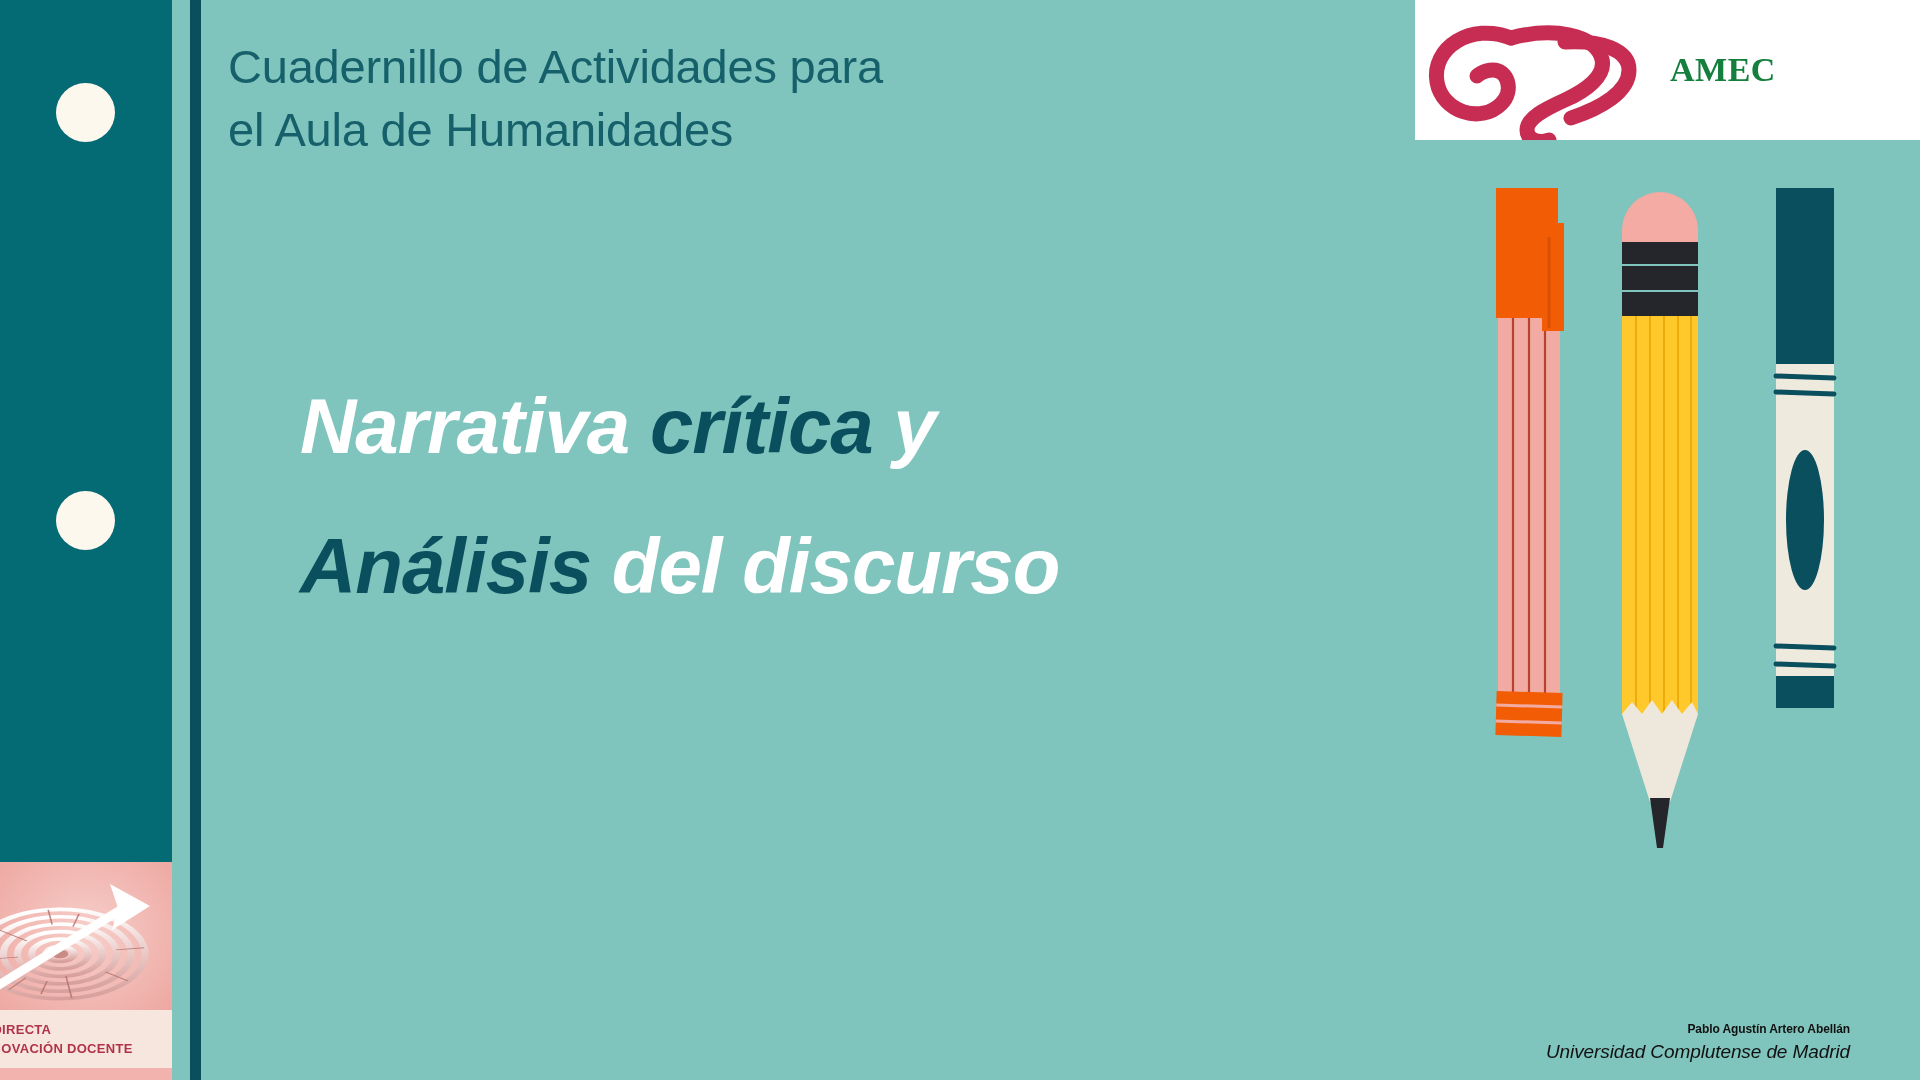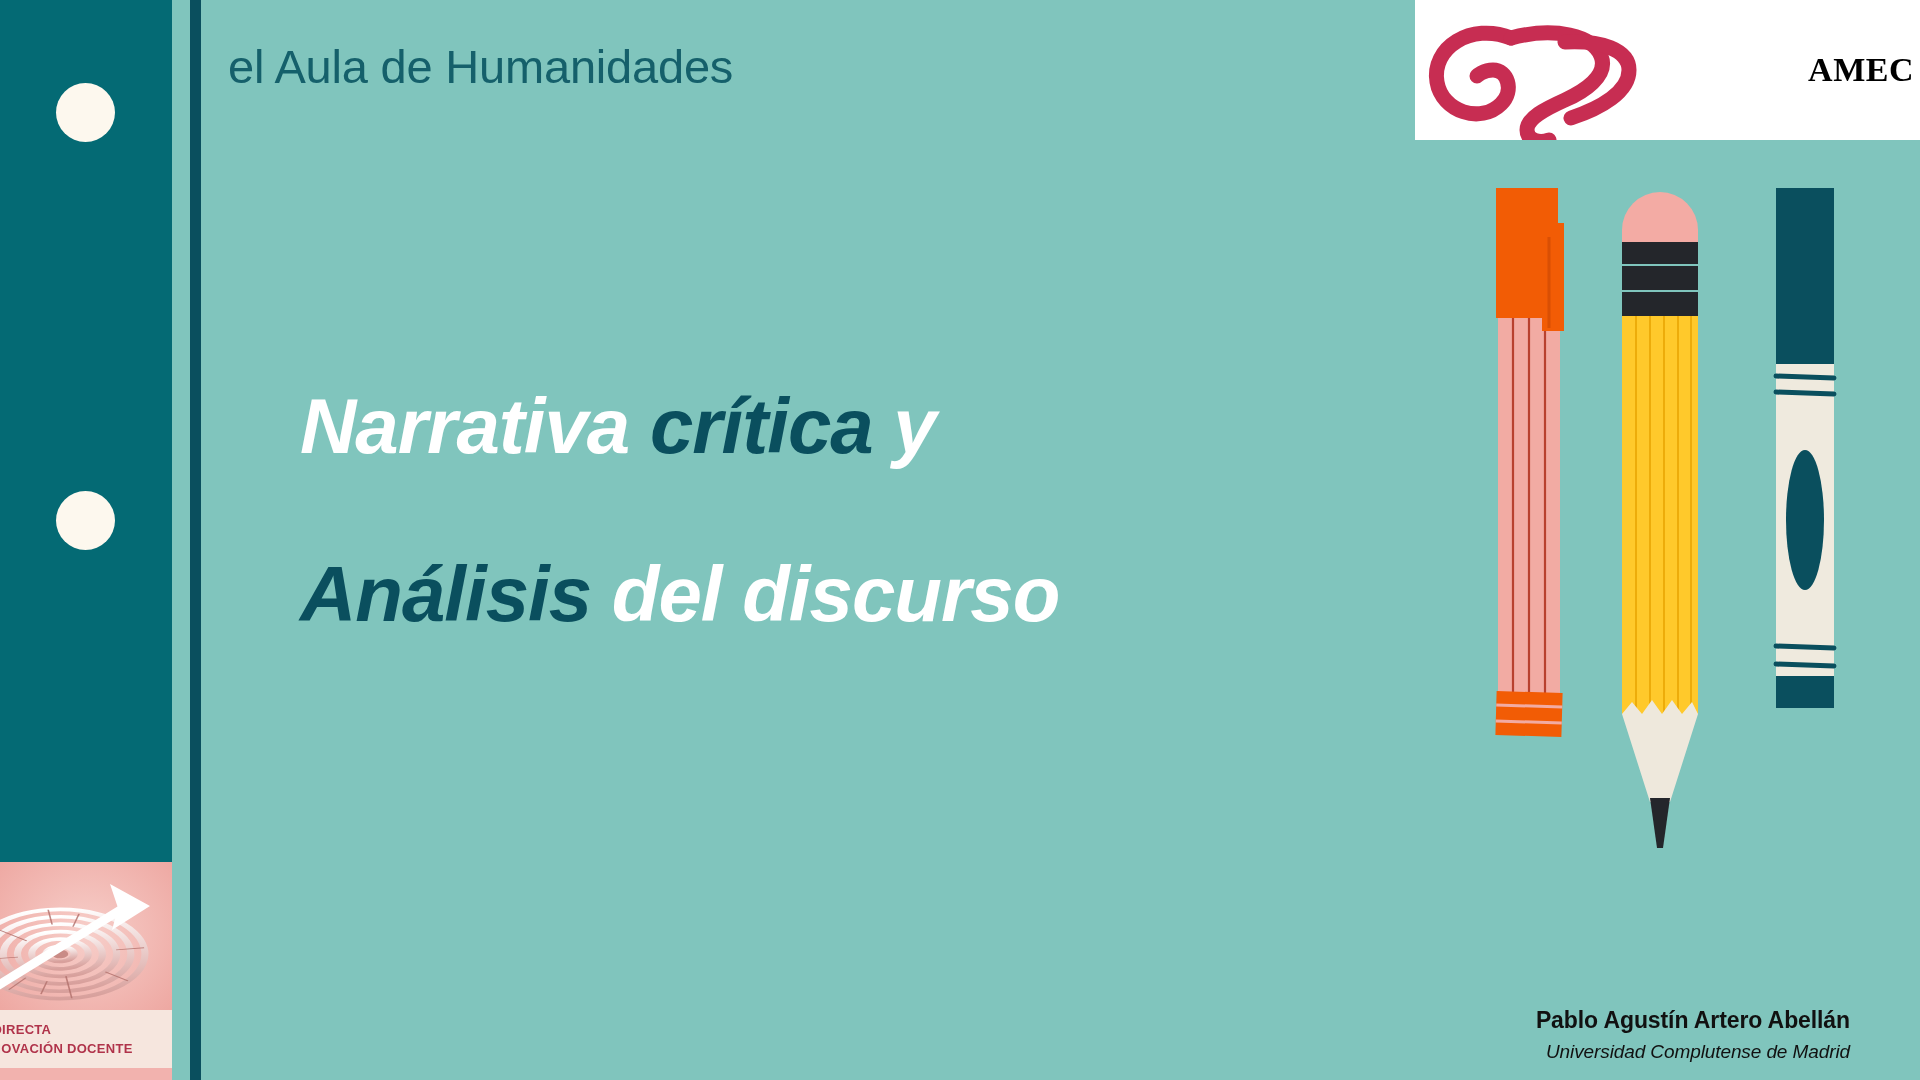--- a/index.html
+++ b/index.html
@@ -108,21 +108,21 @@
     left: 300px;
     top: 387px;
     width: 1050px;
     font-size: 78px;
     font-weight: bold;
     line-height: 1.0;
     letter-spacing: -1px;
     font-style: italic;
   }
   .main-title .line { display: block; }
-  .main-title .line.second { margin-top: 90px; }
+  .main-title .line.second { margin-top: 62px; }
   .w-white { color: #ffffff; }
   .w-teal  { color: #0a4f5e; }
 
   
   .logo-box {
     position: absolute;
     left: 1415px;
     top: 0;
     width: 505px;
     height: 140px;
@@ -130,24 +130,24 @@
     display: flex;
     align-items: center;
   }
   .logo-mark {
     width: 255px;
     height: 140px;
     flex: 0 0 auto;
   }
   .logo-text {
     flex: 1 1 auto;
-    text-align: right;
+    text-align: left;
     font-family: "Liberation Serif", serif;
     font-weight: bold;
-    color: #000000;
+    color: #15803d;
     font-size: 34px;
     line-height: 1.16;
     letter-spacing: 0.5px;
     padding-right: 6px;
   }
   .logo-text span { display: block; }
 
   
   .tools {
     position: absolute;
@@ -160,21 +160,21 @@
   
   .credit {
     position: absolute;
     right: 70px;
     bottom: 14px;
     text-align: right;
     color: #111111;
     line-height: 1.5;
   }
   .credit .name {
-    font-size: 23px;
+    font-size: 12px;
     font-weight: bold;
     letter-spacing: -0.1px;
     margin-top: 19px;
   }
   .credit .affiliation {
     font-size: 19px;
     font-style: italic;
     letter-spacing: -0.1px;
     margin-left: 23px;
   }
@@ -233,20 +233,21 @@
         </g>
       </svg>
     </div>
     <div class="badge-text-panel">
       <div class="badge-line one">TA DIRECTA</div>
       <div class="badge-line two">INNOVACIÓN DOCENTE</div>
     </div>
   </div>
 
   <div class="header-title">
+    <span class="ln">Cuadernillo de Actividades para</span>
     <span class="ln">el Aula de Humanidades</span>
   </div>
 
   <div class="main-title">
     <span class="line first"><span class="w-white">Narrativa </span><span class="w-teal">crítica</span><span class="w-white"> y</span></span>
     <span class="line second"><span class="w-teal">Análisis</span><span class="w-white"> del discurso</span></span>
   </div>
 
   <div class="logo-box">
     <div class="logo-mark">

